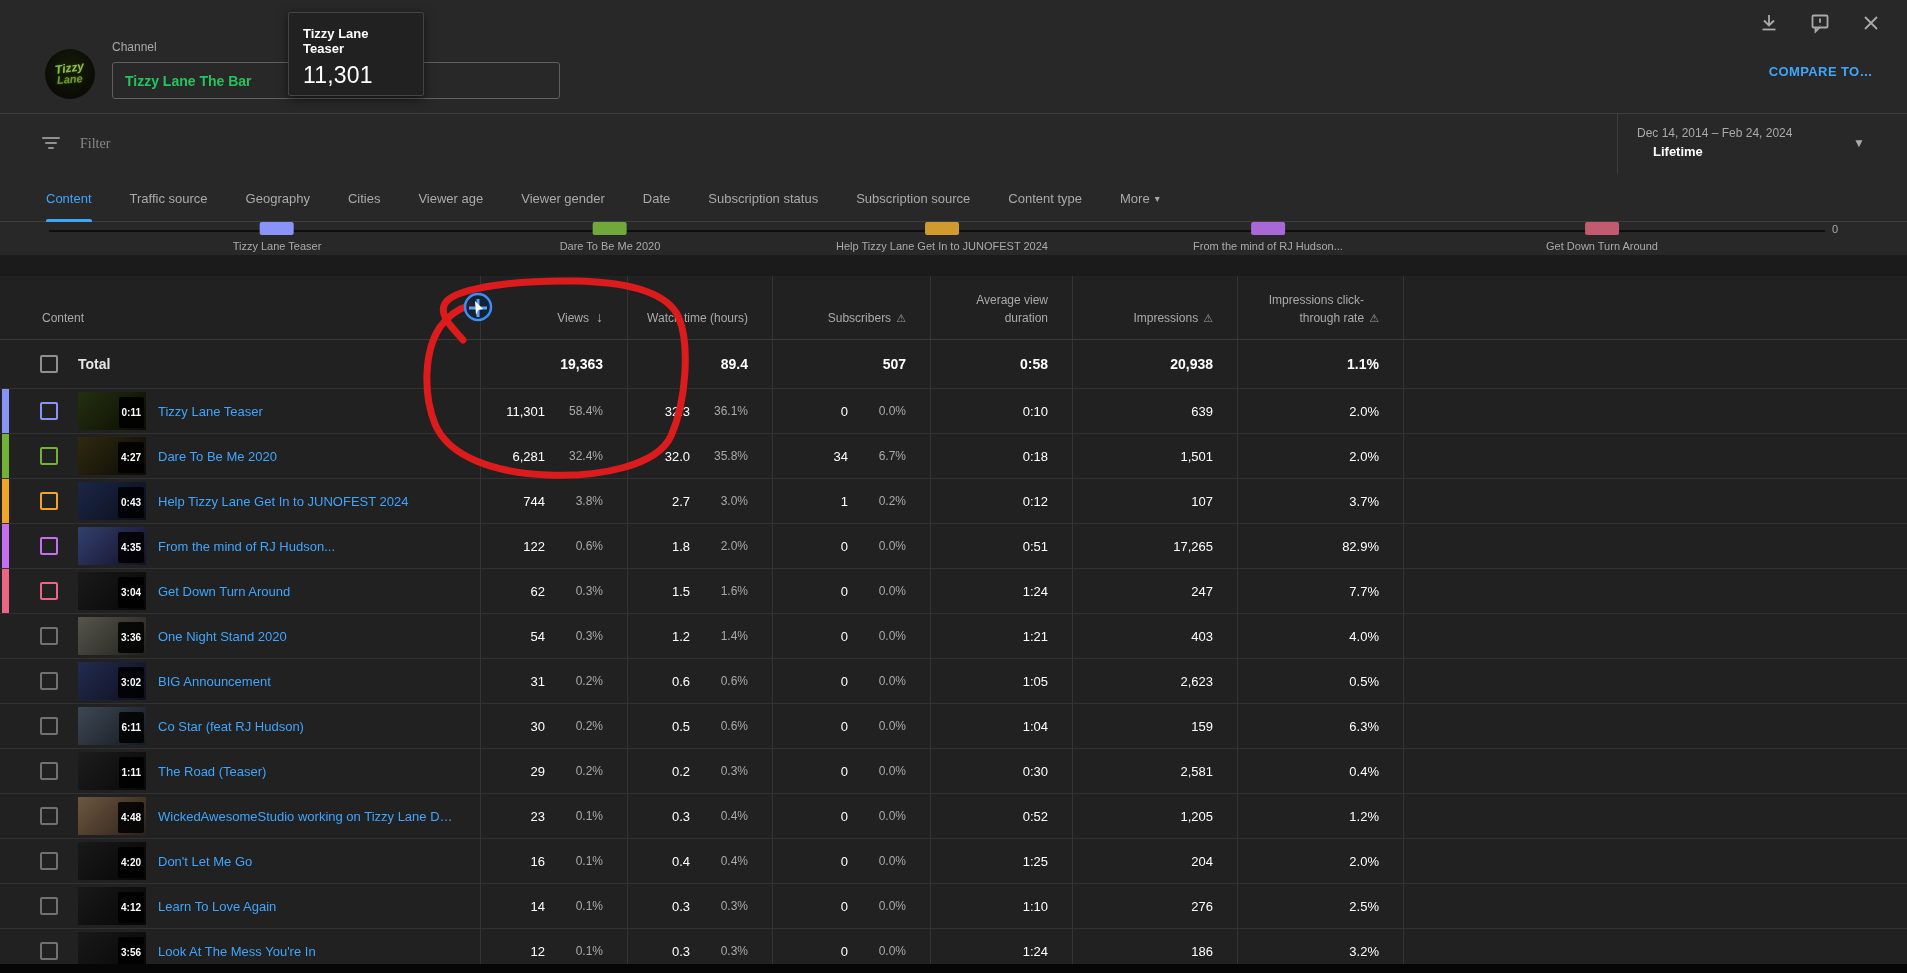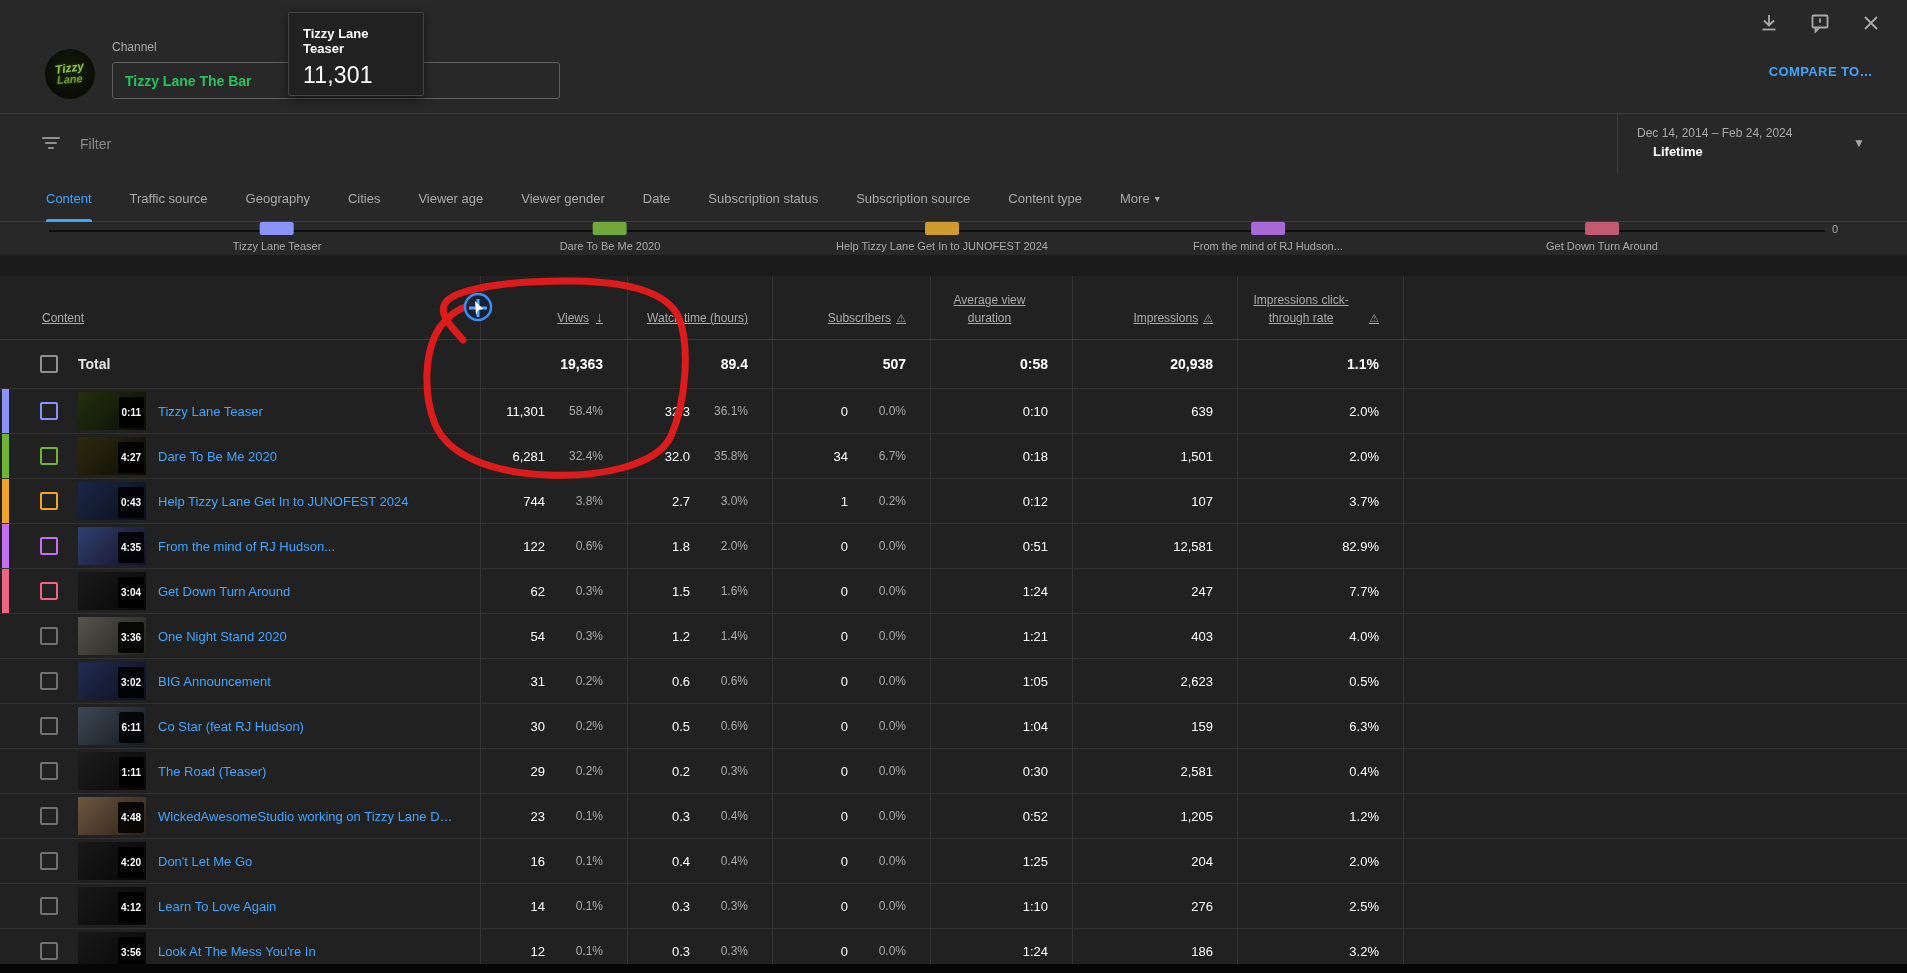--- a/index.html
+++ b/index.html
@@ -25,21 +25,21 @@
   .icon-btn { width:24px; height:24px; display:flex; align-items:center; justify-content:center; cursor:pointer; }
   .icon-btn svg { stroke:#aaa; stroke-width:1.8; fill:none; }
   .compare { position:absolute; right:34px; top:64px; font-size:13px; font-weight:bold; color:#3ea6ff; letter-spacing:.4px; cursor:pointer; }
 
   
   .filter-bar { position:absolute; top:113px; left:0; width:100%; height:61px; border-top:1px solid #3d3d3d; background:#282828; }
   .filter-icon { position:absolute; left:40px; top:20px; width:22px; height:20px; }
   .filter-icon span { display:block; height:2px; background:#909090; margin:3px auto; border-radius:1px; }
   .filter-icon .f1{width:18px;} .filter-icon .f2{width:12px;} .filter-icon .f3{width:6px;}
   .filter-input { position:absolute; left:80px; top:14px; width:900px; height:32px; background:transparent; border:none; outline:none;
-                  color:#ddd; font-size:14px; font-family:Liberation Sans, sans-serif; }
+                  color:#ddd; font-size:14px; font-family:Liberation Serif, serif; }
   .filter-input::placeholder { color:#8a8a8a; }
   .fb-divider { position:absolute; left:1617px; top:0; width:1px; height:61px; background:#3d3d3d; }
   .date-picker { position:absolute; left:1637px; top:0; width:270px; height:61px; cursor:pointer; }
   .date-range { position:absolute; left:0; top:12px; font-size:12px; color:#aaa; }
   .date-period { position:absolute; left:16px; top:30px; font-size:13px; font-weight:bold; color:#fff; }
   .date-caret { position:absolute; right:42px; top:22px; color:#aaa; font-size:12px; }
 
   
   .tab-bar { position:absolute; top:174px; left:0; width:100%; height:48px; display:flex; gap:38px; padding-left:46px; border-bottom:1px solid #3d3d3d; background:#282828; }
   .tab { position:relative; display:flex; align-items:center; gap:5px; height:48px; font-size:13px; font-weight:500; color:#aaa; cursor:pointer; white-space:nowrap; }
@@ -53,21 +53,21 @@
   .tl-zero { position:absolute; left:1832px; top:1px; font-size:11px; color:#aaa; }
   .tl-marker { position:absolute; top:0; transform:translateX(-50%); display:flex; flex-direction:column; align-items:center; cursor:pointer; }
   .tl-swatch { width:34px; height:13px; border-radius:2px; display:block; }
   .tl-label { margin-top:5px; font-size:11px; color:#aaa; white-space:nowrap; }
   .dark-band { position:absolute; top:255px; left:0; width:100%; height:21px; background:#1b1b1b; }
 
   
   .vtable { position:absolute; top:276px; left:0; width:100%; bottom:9px; background:#212121; overflow:hidden; }
   .grid-row { display:grid; grid-template-columns:480px 147px 145px 158px 142px 165px 166px 1fr; }
   .thead { height:64px; border-bottom:1px solid #3a3a3a; }
-  .hcell { display:flex; align-items:flex-end; justify-content:flex-end; padding:0 24px 12px 0; font-size:12px; color:#aaa; text-align:center; line-height:1.45;text-decoration:underline; }
+  .hcell { display:flex; align-items:flex-end; justify-content:flex-end; padding:0 24px 12px 0; font-size:12px; color:#aaa; text-align:right; line-height:1.45; }
   .hcell.first { justify-content:flex-start; padding-left:42px; padding-right:0; }
   .sort-arrow { font-size:14px; margin-left:7px; color:#aaa; }
   .warn { font-size:11px; margin-left:5px; color:#999; }
   .bordered { border-left:1px solid #343434; }
 
   .trow { height:48px; }
   .vrow { height:45px; border-top:1px solid #313131; }
   .c-content { position:relative; display:flex; align-items:center; padding-left:40px; overflow:hidden; }
   .stripe { position:absolute; left:2px; top:0; bottom:0; width:7px; }
   .cb { width:18px; height:18px; border:2px solid #717171; border-radius:2px; flex:none; cursor:pointer; }
@@ -407,21 +407,21 @@
         <span class="pct">2.0%</span>
       </div>
       <div class="c-stat bordered">
         <span class="main">0</span>
         <span class="pct">0.0%</span>
       </div>
       <div class="c-stat bordered">
         <span class="main">0:51</span>
       </div>
       <div class="c-stat bordered">
-        <span class="main">12,581</span>
+        <span class="main">17,265</span>
       </div>
       <div class="c-stat bordered">
         <span class="main">82.9%</span>
       </div>
       <div class="c-fill bordered"></div>
     </div>
 
     <div class="grid-row vrow">
       <div class="c-content">
         <span class="stripe" style="background: rgb(234, 102, 132);"></span>

